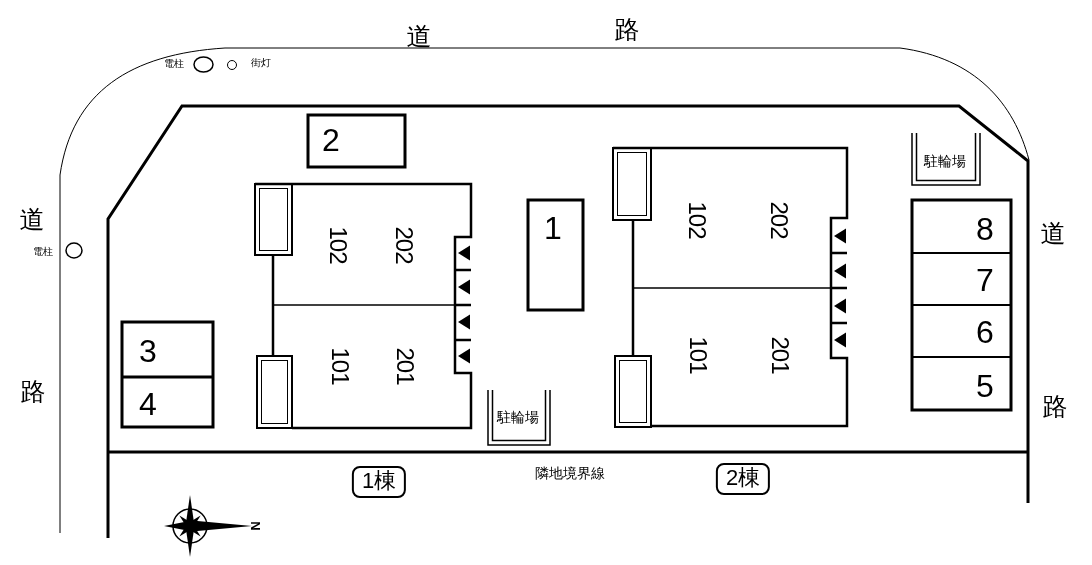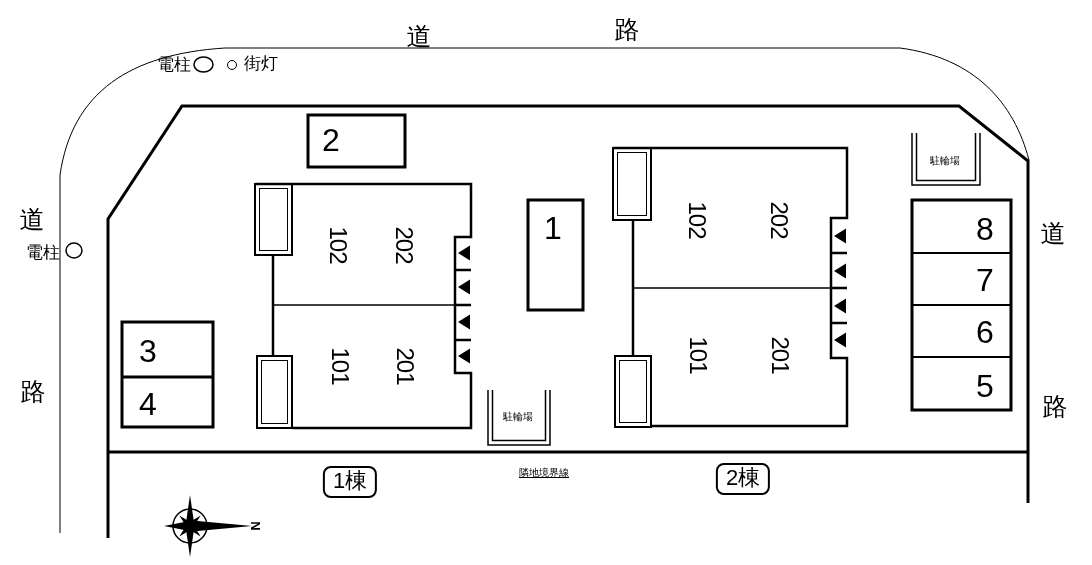--- a/index.html
+++ b/index.html
@@ -14,22 +14,22 @@
   #linework{position:absolute;left:0;top:0;width:1092px;height:565px;}
   .lbl{
     position:absolute;
     transform:translate(-50%,-50%);
     white-space:nowrap;
     color:#000;
     line-height:1;
     user-select:none;
   }
   .lbl.v{transform:translate(-50%,-50%) rotate(90deg);}
-  .s14{font-size:10px;}
-  .s15{font-size:17px;}
+  .s14{font-size:14px;}
+  .s15{font-size:10px;}
   .s22{font-size:22px;}
   .s24{font-size:24px;letter-spacing:-1px;}
   .s25{font-size:25px;}
   .s32{font-size:32px;}
   .nlbl{font-size:13px;font-weight:bold;transform:translate(-50%,-50%) rotate(90deg);}
   .framed{
     border:2px solid #000;
     border-radius:8px;
     padding:2px 8px 4px 8px;
     transform:translate(-50%,-50%);
@@ -145,20 +145,20 @@
   <div class="lbl v s24" style="left:338px;top:245px;">102</div>
   <div class="lbl v s24" style="left:404px;top:245px;">202</div>
   <div class="lbl v s24" style="left:340px;top:366px;">101</div>
   <div class="lbl v s24" style="left:405px;top:366px;">201</div>
 
   <div class="lbl v s24" style="left:697px;top:220px;">102</div>
   <div class="lbl v s24" style="left:779px;top:220px;">202</div>
   <div class="lbl v s24" style="left:698px;top:355px;">101</div>
   <div class="lbl v s24" style="left:780px;top:355px;">201</div>
 
-  <div class="lbl s22 framed" style="left:350px;top:482px;">1棟</div>
+  <div class="lbl s22 framed" style="left:379px;top:482px;">1棟</div>
   <div class="lbl s22 framed" style="left:743px;top:479px;text-align:center;">2棟</div>
 
-  <div class="lbl s14" style="left:544px;top:473px;text-decoration:underline;">隣地境界線</div>
+  <div class="lbl s14" style="left:570px;top:473px;">隣地境界線</div>
 
   <div class="lbl nlbl" style="left:255px;top:526px;">N</div>
 
 </div>
 
 </body></html>

